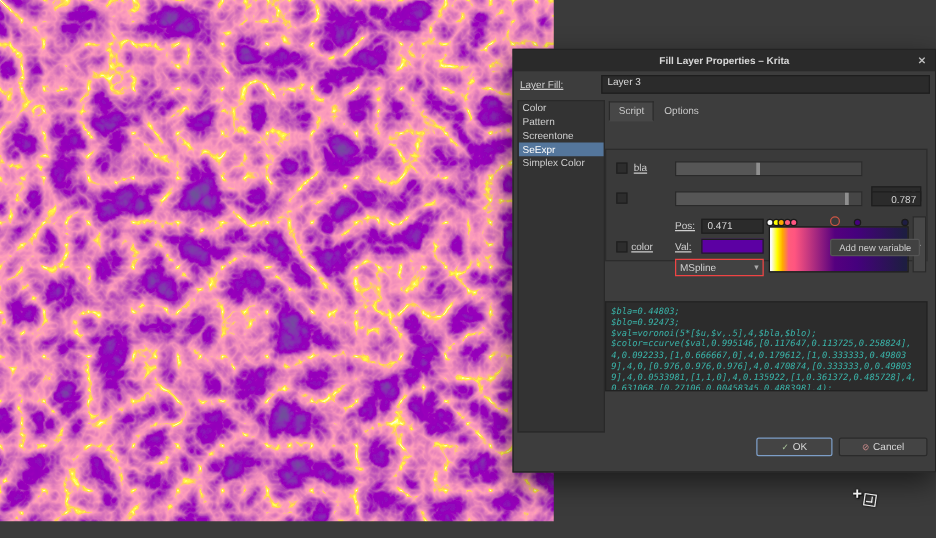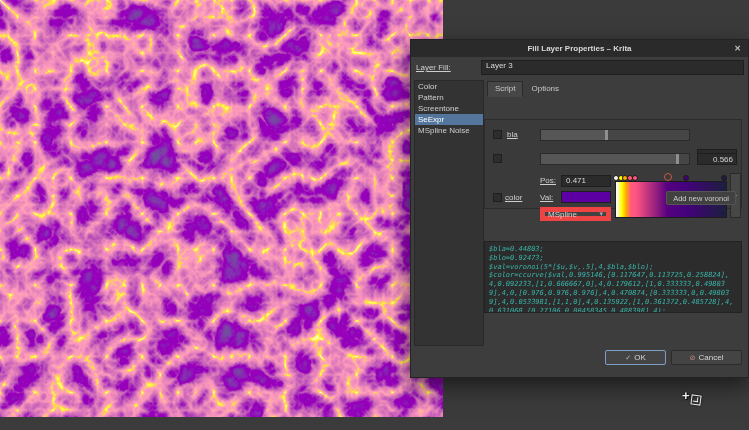--- a/index.html
+++ b/index.html
@@ -80,21 +80,21 @@
   }
   .pos-field{
     position:absolute;left:76px;top:55px;width:50px;height:12px;
   }
   .swatch{
     position:absolute;left:76px;top:71px;width:50px;height:12px;border:1px solid #1e1e1e;
     box-sizing:border-box;cursor:pointer;
   }
   .combo{
     position:absolute;left:55px;top:87px;width:71px;height:14px;
-    background:#424242;border:5px solid #ef4444;box-sizing:border-box;
+    background:#424242;border:1px solid #ef4444;box-sizing:border-box;
     display:flex;align-items:center;color:#d2d2d2;padding:0 3px;cursor:pointer;
   }
   .combo .arrow{margin-left:auto;color:#aaaaaa;font-size:7px;}
   .grad-wrap{position:absolute;left:130px;top:53px;width:112px;height:45px;}
   .grad-markers{position:relative;height:8px;}
   .gmark{
     position:absolute;top:2px;width:4px;height:4px;border-radius:50%;
     border:1px solid #1a1a1a;transform:translateX(-50%);box-sizing:content-box;
   }
   .gmark.sel{
@@ -177,21 +177,21 @@
   <div class="layer-label"><u>Layer Fill:</u></div>
   <div class="text-field layer-field">
     <span>Layer 3</span>
   </div>
 
   <div class="gen-list">
     <div class="gen-item">Color</div>
     <div class="gen-item">Pattern</div>
     <div class="gen-item">Screentone</div>
     <div class="gen-item sel">SeExpr</div>
-    <div class="gen-item">MSpline Noise</div>
+    <div class="gen-item">Simplex Color</div>
   </div>
 
   <div class="tabbar">
     <div class="tab sel">Script</div>
     <div class="tab">Options</div>
   </div>
 
 
   <div class="var-frame">
 
@@ -202,21 +202,21 @@
       <div class="handle" style="left: calc(44.8% - 2px);"></div>
     </div>
     <div class="val-box" style="left:212px;top:9px;margin-top:20px;">0.448</div>
 
     <div class="checkbox" style="left:8px;top:34px;"></div>
     <div class="var-label" style="left:40px;top:34px;padding-left:24px;">blo</div>
     <div class="slider" style="top:33px;">
       <div class="fill" style="width: 92.5%;"></div>
       <div class="handle" style="left: calc(92.5% - 2px);"></div>
     </div>
-    <div class="val-box" style="left:212px;top:33px;">0.566</div>
+    <div class="val-box" style="left:212px;top:33px;">0.787</div>
 
     <div class="checkbox" style="left:8px;top:73px;"></div>
     <div class="var-label" style="left:20px;top:73px;">color</div>
 
     <div class="var-label" style="left:55px;top:56px;">Pos:</div>
     <div class="text-field pos-field">0.471</div>
 
     <div class="var-label" style="left:55px;top:73px;">Val:</div>
     <div class="swatch" style="background: rgb(92, 0, 163);"></div>
 
@@ -235,21 +235,21 @@
           <div class="gmark sel" style="left: 47.1%;"></div>
           <div class="gmark" style="left: 63.1%; background: rgb(69, 1, 125);"></div>
           <div class="gmark" style="left: 97.5%; background: rgb(30, 29, 66);"></div>
         </div>
       <div class="grad-strip" style="background: linear-gradient(90deg, rgb(249, 249, 249) 1%, rgb(255, 255, 0) 5.3%, rgb(255, 170, 0) 9.2%, rgb(255, 92, 124) 13.6%, rgb(255, 85, 128) 18%, rgb(85, 0, 127) 47.1%, rgb(69, 1, 125) 63.1%, rgb(30, 29, 66) 97.5%);"></div>
     </div>
     <div class="grad-expand">
       <span>›</span>
     </div>
 
-    <div class="add-var">Add new voronoi</div>
+    <div class="add-var">Add new variable</div>
   </div>
 
   <div class="script-box">
     <div class="script-text">$bla=0.44803;
 $blo=0.92473;
 $val=voronoi(5*[$u,$v,.5],4,$bla,$blo);
 $color=ccurve($val,0.995146,[0.117647,0.113725,0.258824],4,0.092233,[1,0.666667,0],4,0.179612,[1,0.333333,0.498039],4,0,[0.976,0.976,0.976],4,0.470874,[0.333333,0,0.498039],4,0.0533981,[1,1,0],4,0.135922,[1,0.361372,0.485728],4,0.631068,[0.27106,0.00458345,0.488398],4);
 $color</div>
   </div>
 

